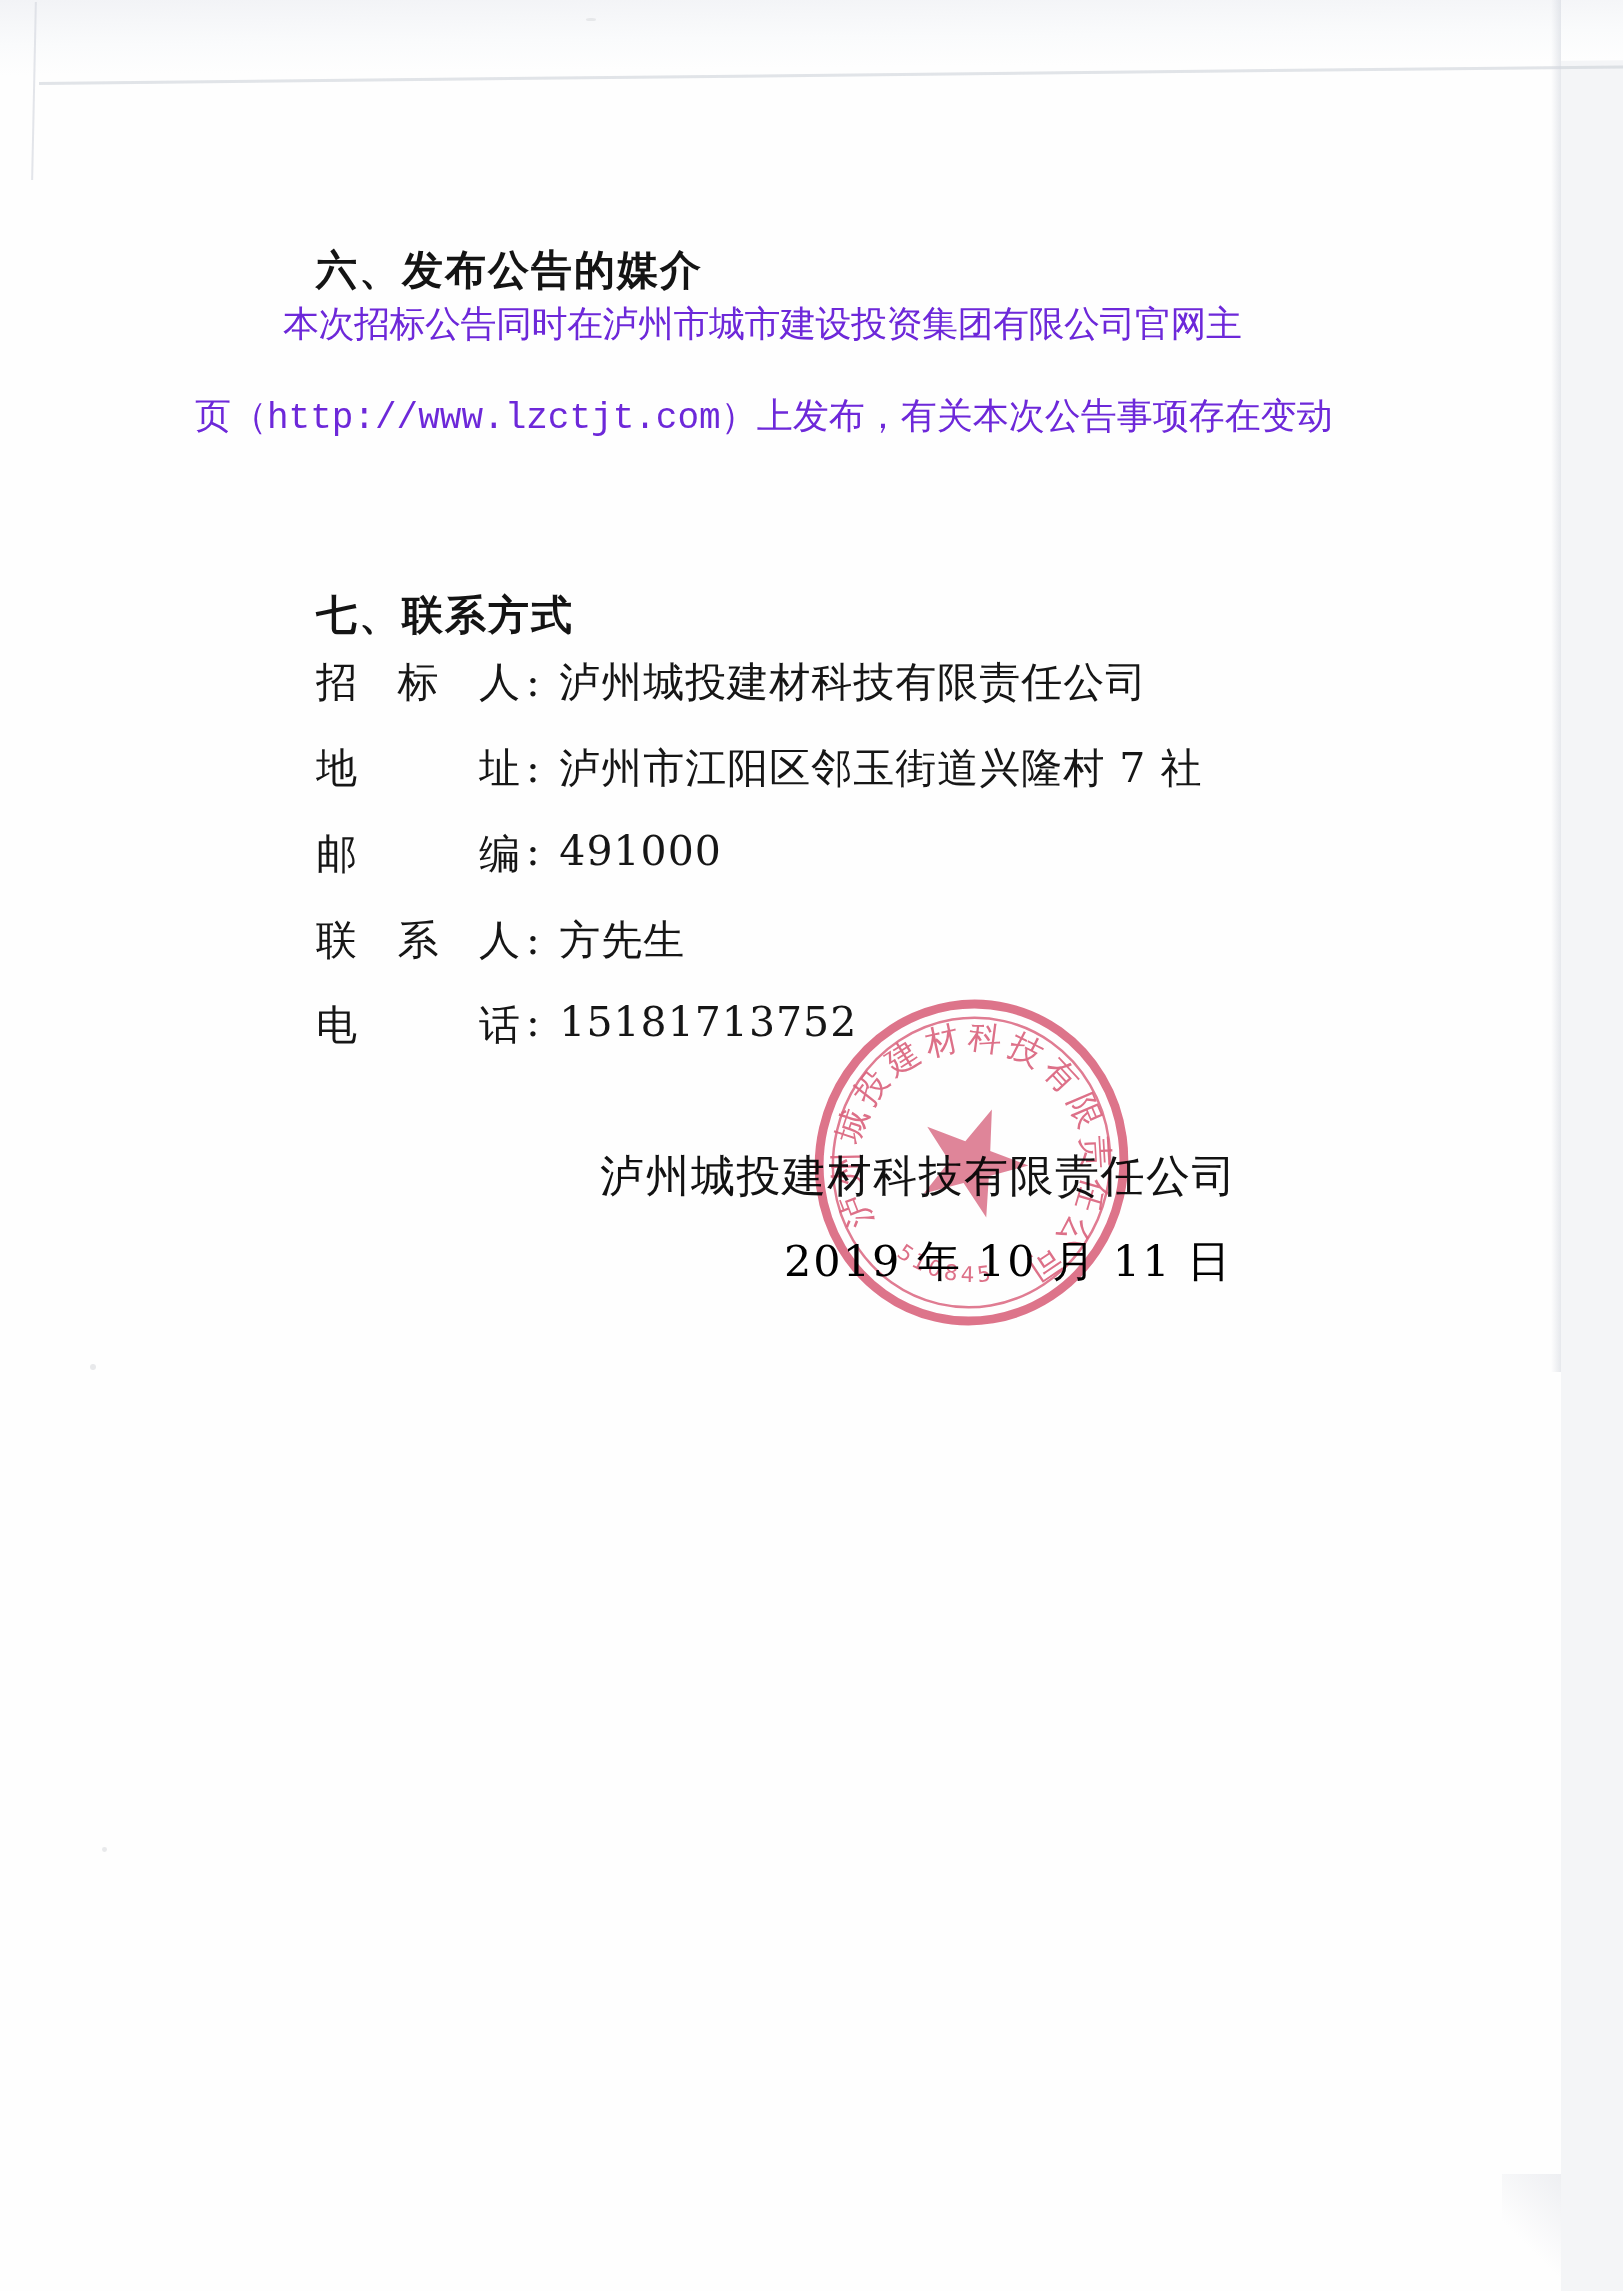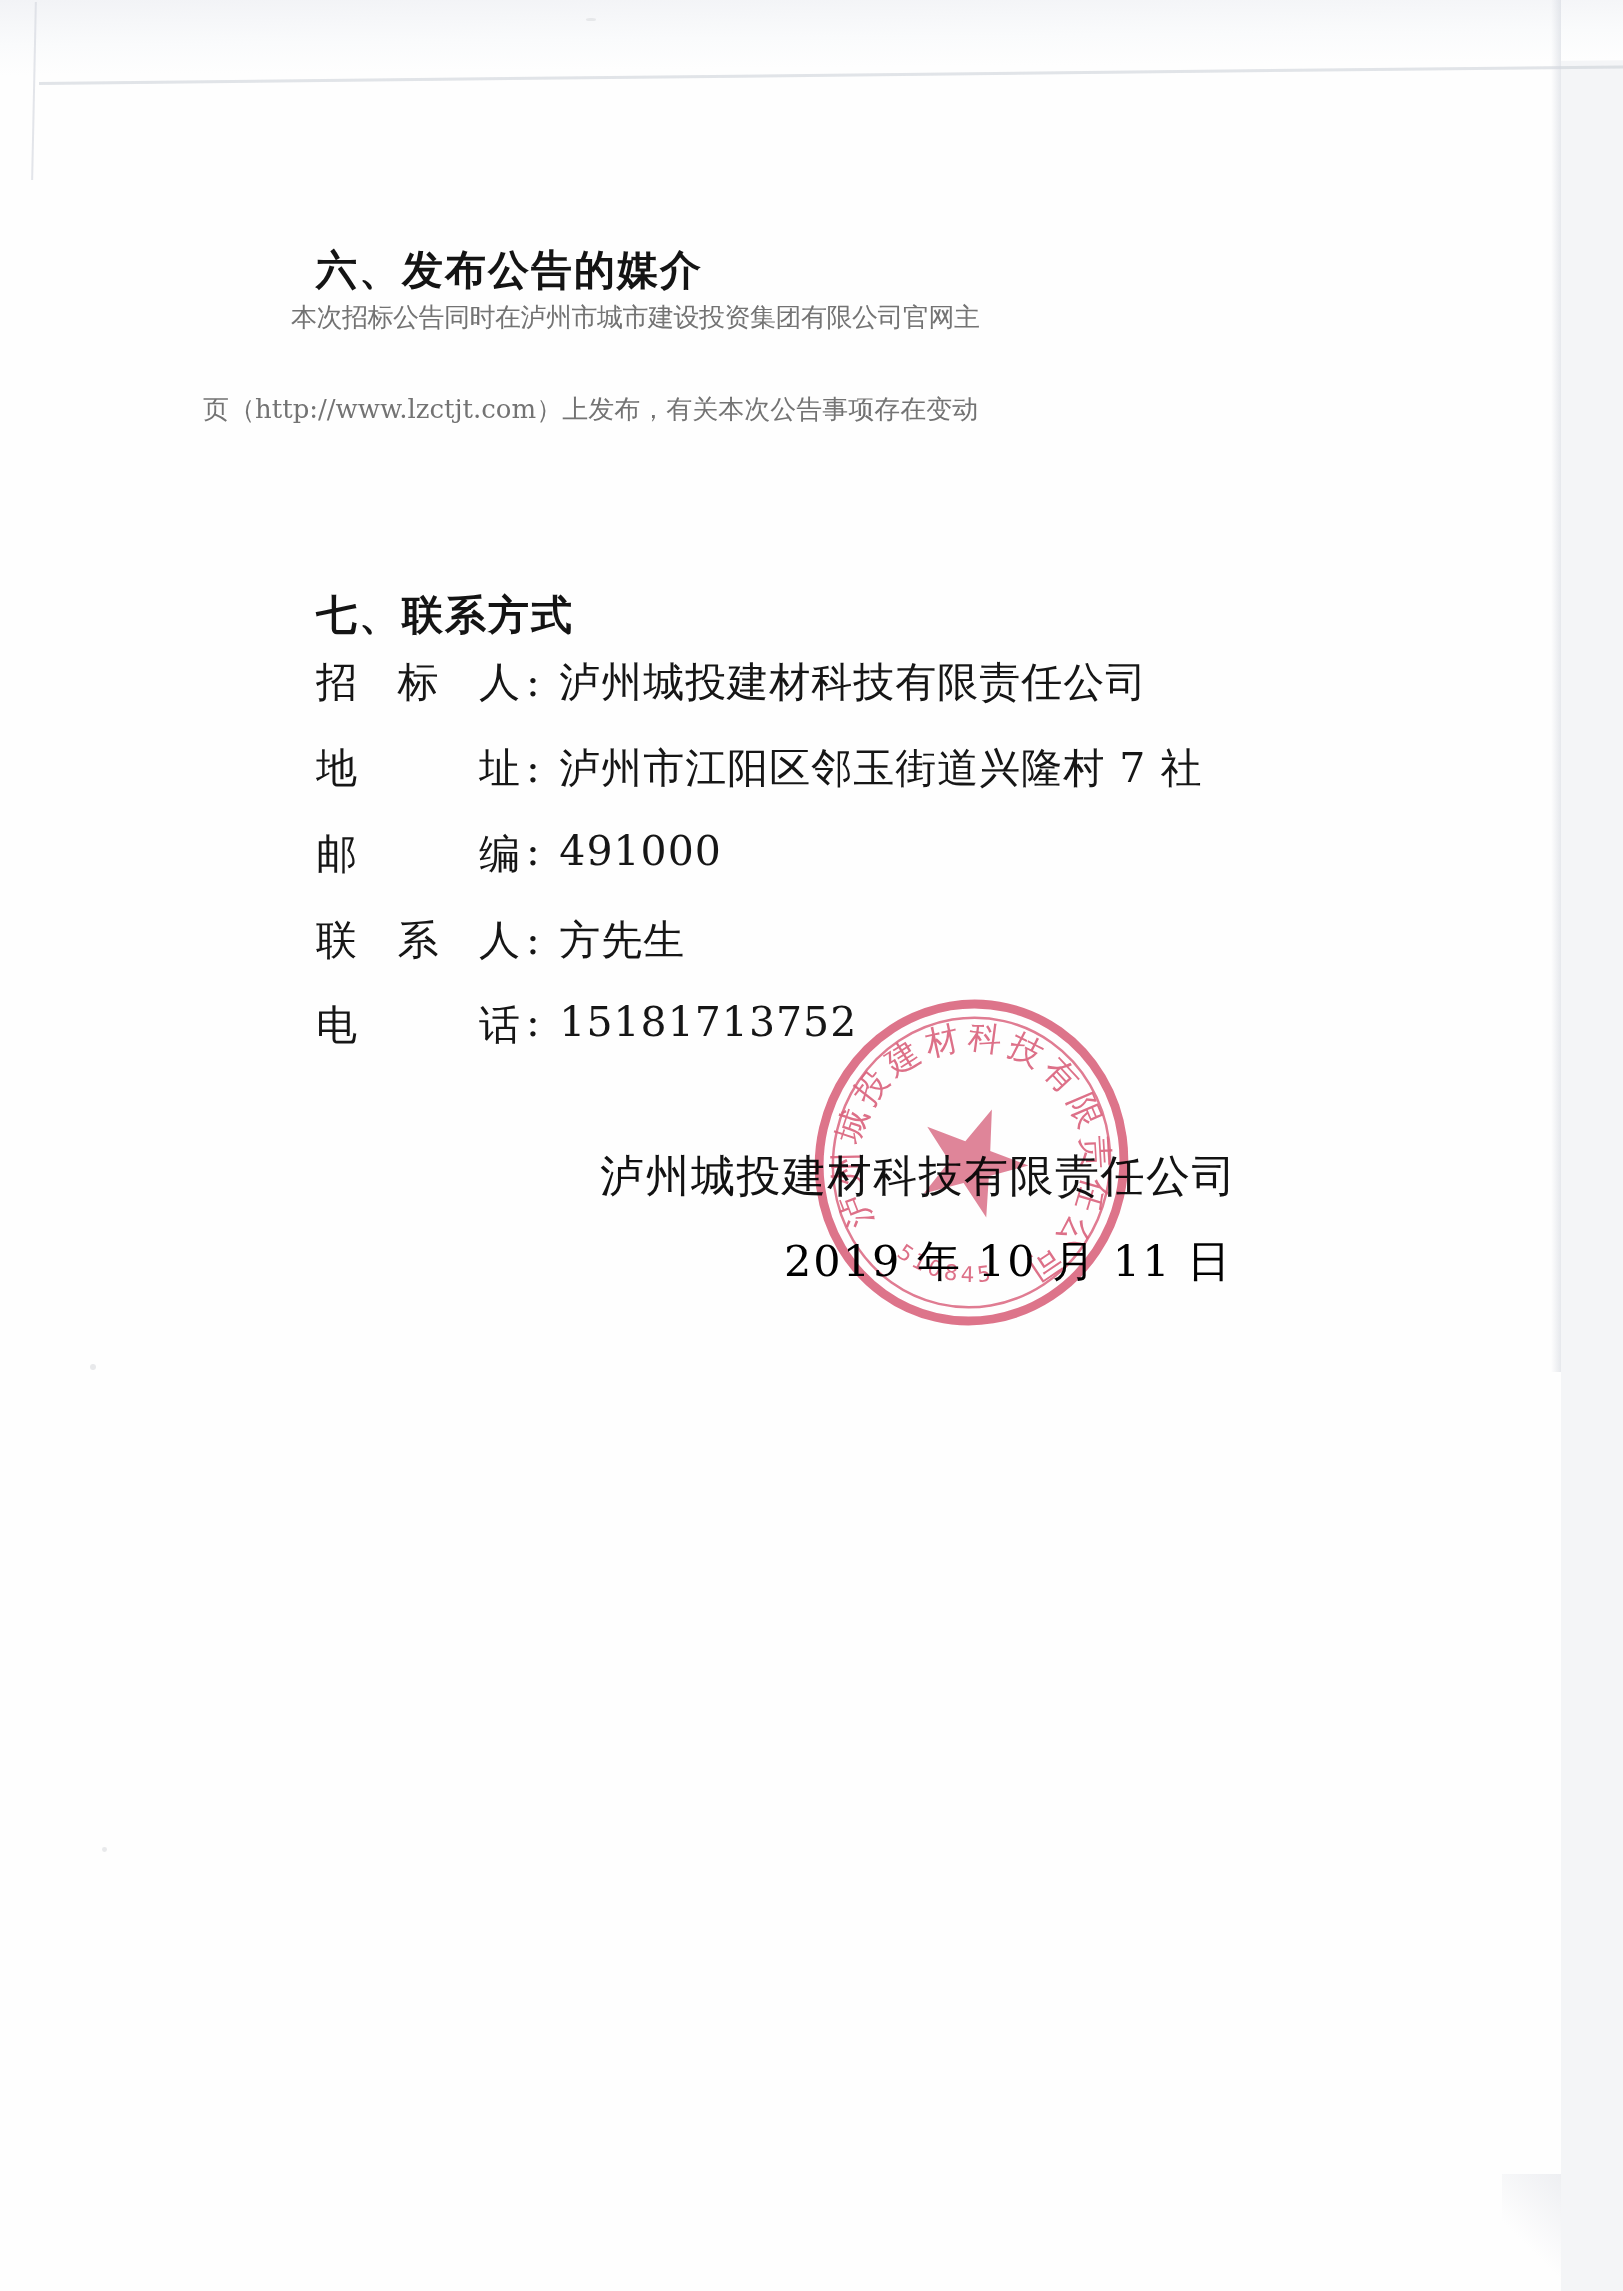--- a/index.html
+++ b/index.html
@@ -43,25 +43,25 @@
   .heading{
     position:absolute;left:316px;
     font-family:"DejaVu Sans","Liberation Sans",sans-serif;
     font-weight:bold;font-size:41px;color:#141414;letter-spacing:2px;
     white-space:nowrap;
   }
   #heading-6{top:243px;}
   #heading-7{top:588px;}
 
   .para-line{
-    position:absolute;left:203px;width:1147px;
-    font-size:26px;color:#737373;white-space:nowrap;letter-spacing:0px;
+    position:absolute;left:195px;width:1147px;
+    font-size:36px;color:#6d28d9;white-space:nowrap;letter-spacing:0px;
   }
   #para-line-1{top:300px;padding-left:88px;letter-spacing:-0.5px;}
-  #para-line-2{top:392px;}
+  #para-line-2{top:392px;font-family:Liberation Mono, monospace;}
   #para-line-3{top:484px;}
 
   .contact-row{
     position:absolute;left:316px;height:59px;
     font-size:41px;color:#161616;white-space:nowrap;
   }
   .contact-label{
     display:inline-flex;justify-content:space-between;
     width:204px;vertical-align:top;
   }

